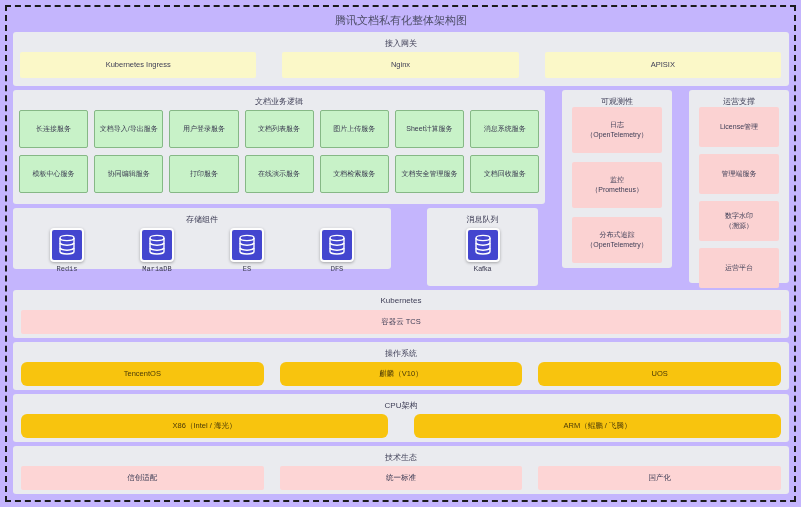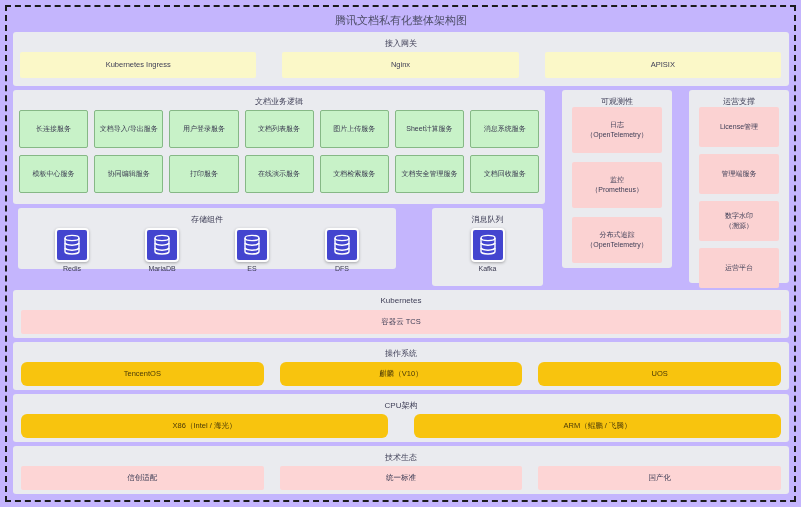--- a/index.html
+++ b/index.html
@@ -21,21 +21,21 @@
 
   
   .middle { display:flex; gap:17px; height:196px; }
   .mid-left { width:548px; display:flex; flex-direction:column; }
   .business { height:114px; }
   .grid { display:grid; grid-template-columns:repeat(7,1fr); gap:7px 6px; padding:2px 6px 0 6px; }
   .gbox { background:#c8f2c8; border:1px solid #86b886; border-radius:2px; height:38px;
           display:flex; align-items:center; justify-content:center; text-align:center;
           font-size:7px; color:#39394f; padding:1px 2px; line-height:1.25; }
   .store-row { display:flex; margin-top:4px; height:78px; }
-  .storage { width:378px; margin-left:5px; height:61px; }
+  .storage { width:378px; height:61px;font-family:Liberation Mono, monospace; }
   .tiles { display:flex; justify-content:space-between; padding:2px 22px 0 22px; }
   .tile { display:flex; flex-direction:column; align-items:center; width:64px; }
   .dbicon { width:34px; height:34px; background:#4345cf; border-radius:4px; border:2px solid #fdfdfd;
             box-shadow:0 1px 3px rgba(0,0,0,.3); display:flex; align-items:center; justify-content:center; }
   .tile-label { font-size:7px; color:#39394f; margin-top:3px; }
   .mq { width:111px; margin-left:36px; height:78px; }
   .mq .tiles { justify-content:center; }
 
   
   .obs { width:113px; height:178px; }

